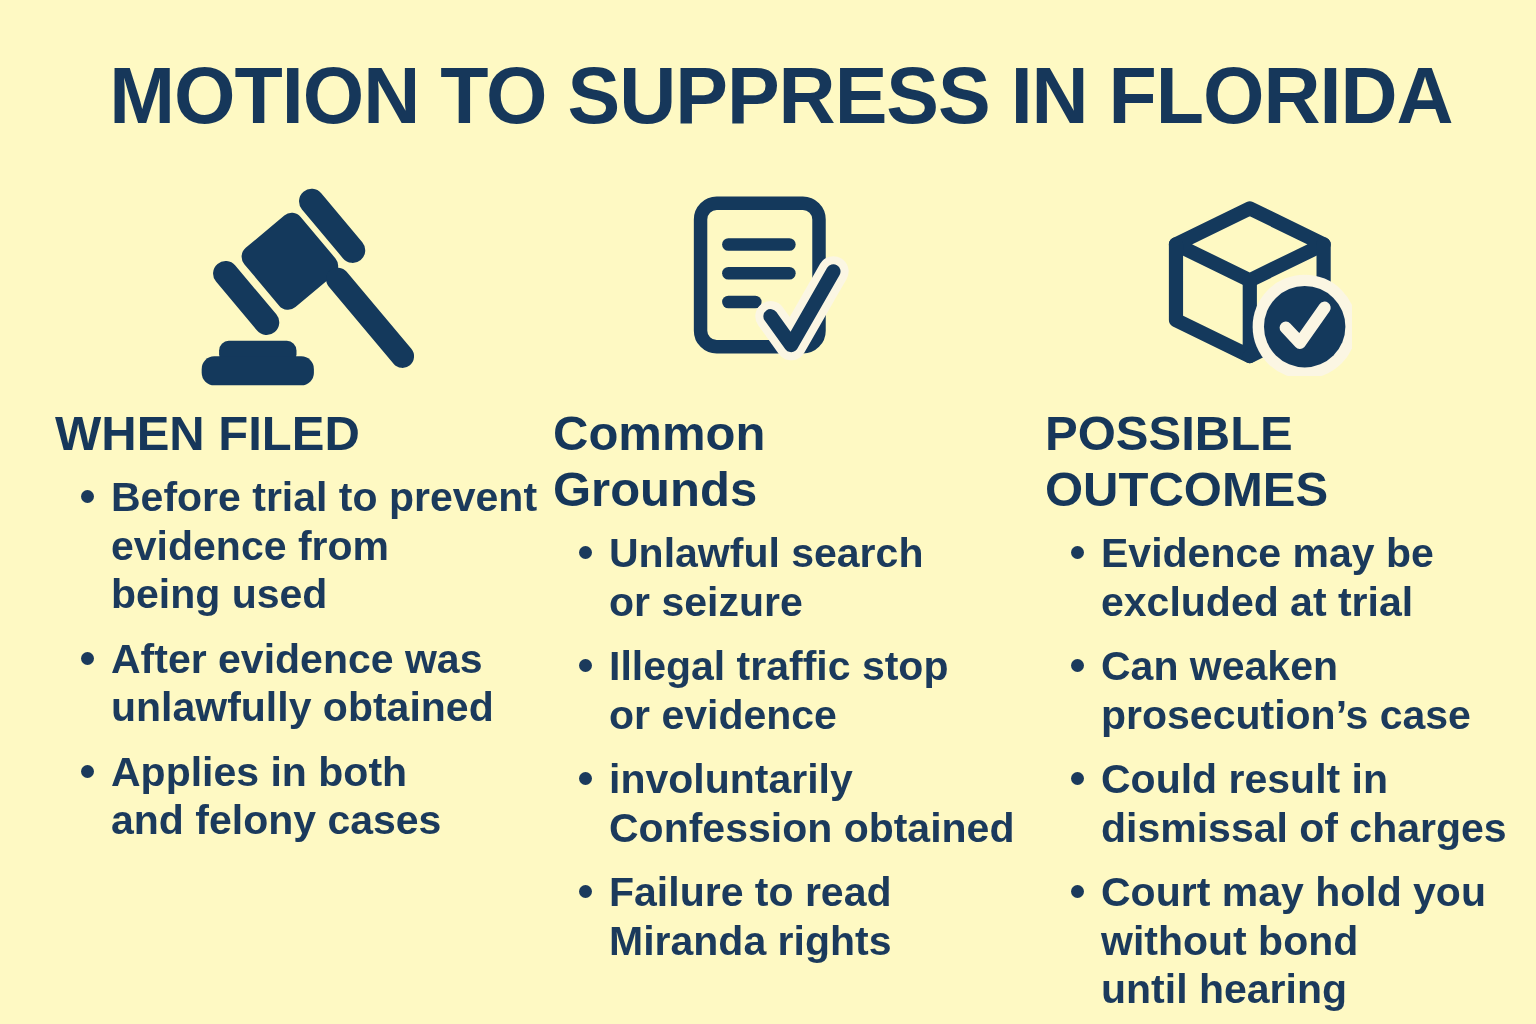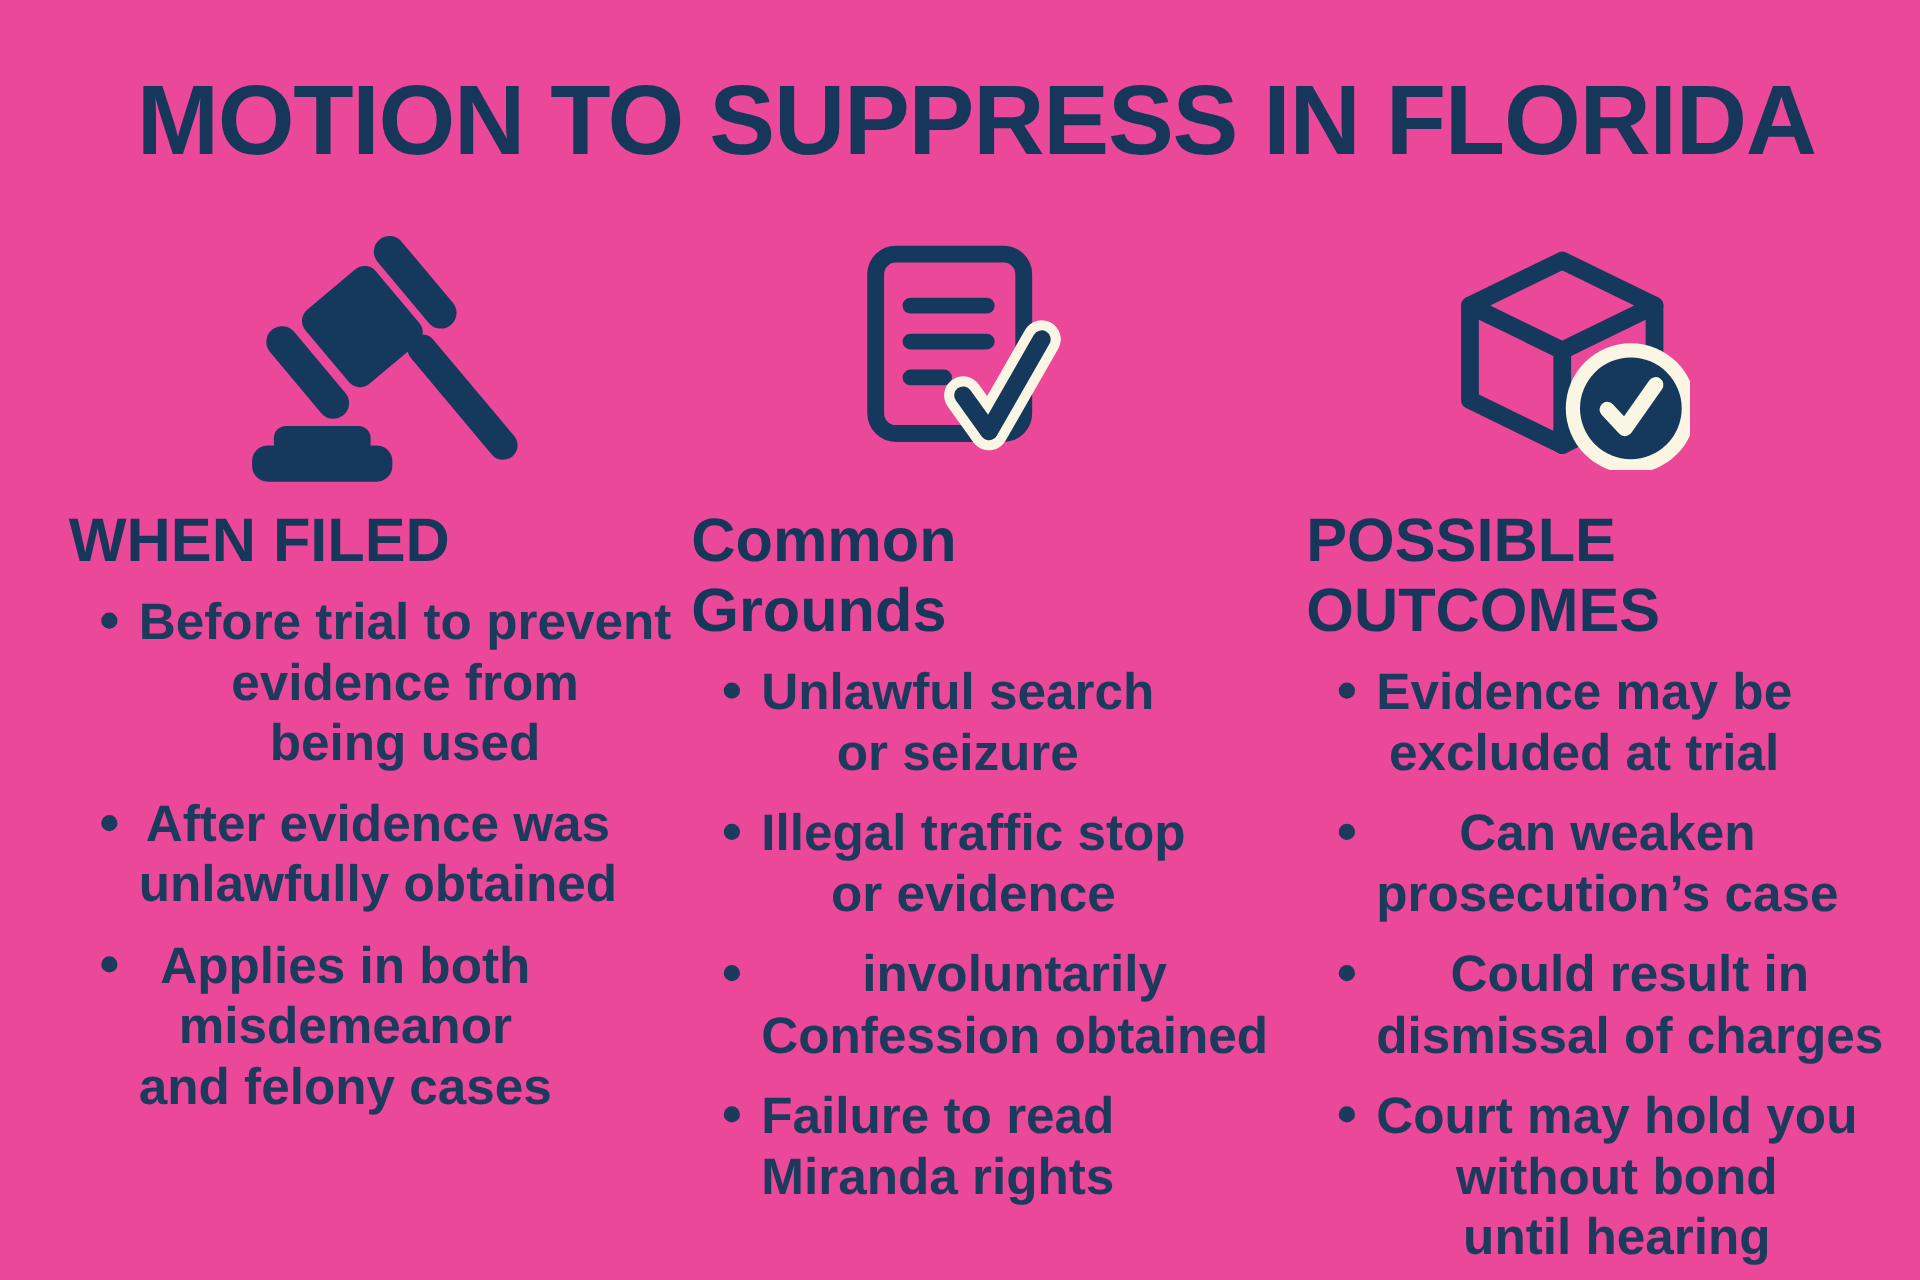--- a/index.html
+++ b/index.html
@@ -1,19 +1,19 @@
 <!DOCTYPE html>
 <html><head>
 <meta charset="utf-8">
 <style>
   html,body{margin:0;padding:0;}
   .board{
     position:relative;
     width:1536px;height:1024px;
-    background:#ec4899;
+    background:#fef9c3;
     overflow:hidden;
     font-family:"Liberation Sans", sans-serif;
     color:#1b3a5c;
   }
   .title{
     position:absolute;top:56px;left:0;right:0;
     margin:0;padding-left:26px;
     text-align:center;
     font-size:79px;line-height:1;
     font-weight:700;letter-spacing:-1px;
@@ -52,21 +52,20 @@
   .dot{
     flex:none;
     width:13px;height:13px;border-radius:50%;
     background:#1b3a5c;
     margin-top:17px;
   }
   .btext{
     font-size:41px;line-height:48.5px;
     font-weight:700;
     color:#1b3a5c;
-    text-align:center;
   }
   .ln{display:block;white-space:nowrap;}
   .icon-navy{fill:#14395c;}
   .stroke-navy{stroke:#14395c;fill:none;}
   .stroke-cream{stroke:#fbf6e3;fill:none;}
 </style>
 </head>
 <body>
 
 <div class="board">
@@ -104,21 +103,20 @@
         <span class="dot"></span>
         <span class="btext">
           <span class="ln">After evidence was</span>
           <span class="ln">unlawfully obtained</span>
         </span>
       </li>
       <li>
         <span class="dot"></span>
         <span class="btext">
           <span class="ln">Applies in both</span>
-          <span class="ln">misdemeanor</span>
           <span class="ln">and felony cases</span>
         </span>
       </li>
     </ul>
   </section>
 
   <section class="col col2">
     <div class="icon-wrap">
       <svg width="166" height="180" viewBox="0 0 185 200" aria-hidden="true" style="margin-top:6px">
         <rect class="stroke-navy" x="14" y="10" width="132" height="160" rx="18" stroke-width="15"></rect>

